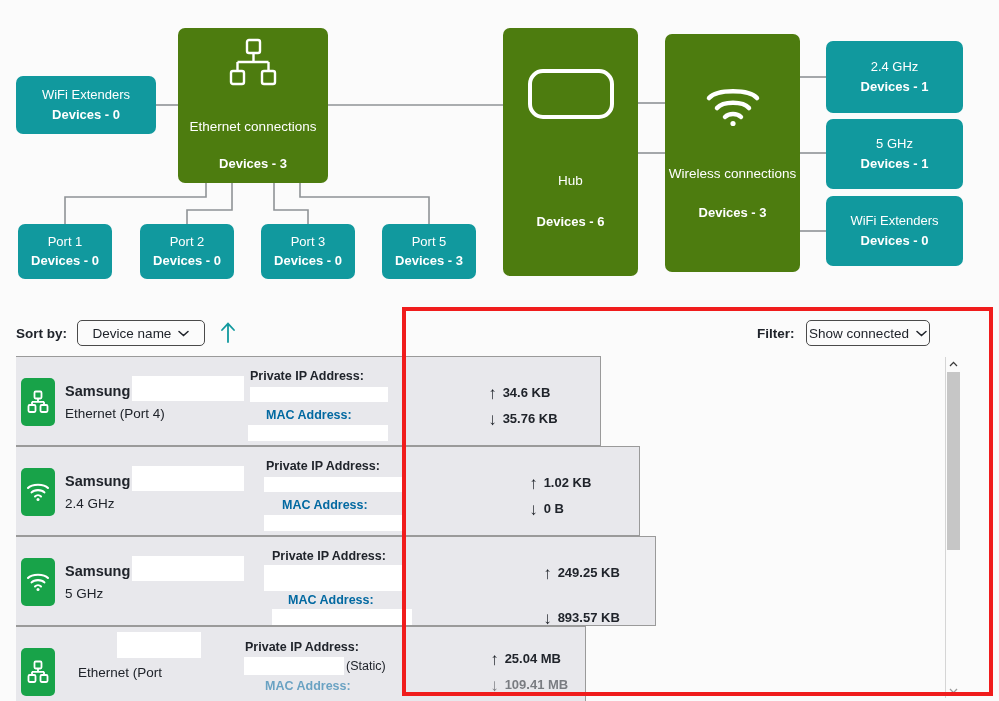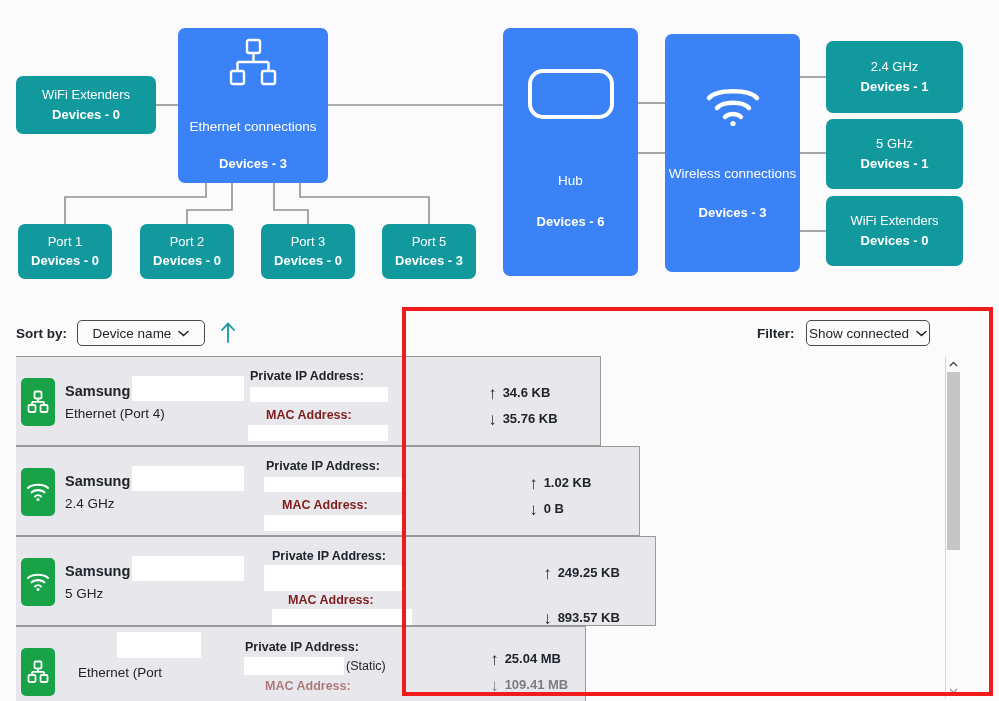--- a/index.html
+++ b/index.html
@@ -23,21 +23,21 @@
     display:flex;
     flex-direction:column;
     align-items:center;
     justify-content:center;
     text-align:center;
     line-height:1.25;
   }
   .node .title { font-size:13.5px; font-weight:400; }
   .node .count { font-size:13px; font-weight:700; }
   .node.small { background:#11999e; }
-  .node.big   { background:#3b82f6; }
+  .node.big   { background:#4d7c0f; }
 
   .node.small .title { font-size:13px; }
   .node.small .count { margin-top:3px; }
 
   
   #n-wifiext-left { left:16px;  top:76px;  width:140px; height:58px; }
   #n-ethernet     { left:178px; top:28px;  width:150px; height:155px; }
   #n-port1        { left:18px;  top:224px; width:94px;  height:55px; }
   #n-port2        { left:140px; top:224px; width:94px;  height:55px; }
   #n-port3        { left:261px; top:224px; width:94px;  height:55px; }
@@ -89,21 +89,21 @@
   }
   .dev-icon {
     position:absolute; left:5px; width:34px; height:48px;
     border-radius:5px; background:#18a349;
     display:flex; align-items:center; justify-content:center;
   }
   .dev-name  { position:absolute; font-size:14.5px; font-weight:700; color:#20242b; }
   .dev-sub   { position:absolute; font-size:13.5px; font-weight:400; color:#20242b; }
   .dev-iplabel  { position:absolute; font-size:12.5px; font-weight:700; color:#20242b; }
   .dev-ipvalue  { position:absolute; font-size:12.5px; font-weight:400; color:#20242b; }
-  .dev-maclabel { position:absolute; font-size:12.5px; font-weight:700; color:#7f1d1d; }
+  .dev-maclabel { position:absolute; font-size:12.5px; font-weight:700; color:#0369a1; }
 
   .redact { position:absolute; background:#ffffff; }
 
   .traffic { position:absolute; font-size:13px; font-weight:700; color:#20242b; white-space:nowrap; }
   .traffic .arw { display:inline-block; width:13px; text-align:center; font-weight:400; font-size:17px; vertical-align:-2px; }
 
   
   #list-scrollbar {
     position:absolute; left:945px; top:357px; width:15px; height:341px;
     background:#fbfbfb; border-left:1px solid #d5d5d5;

